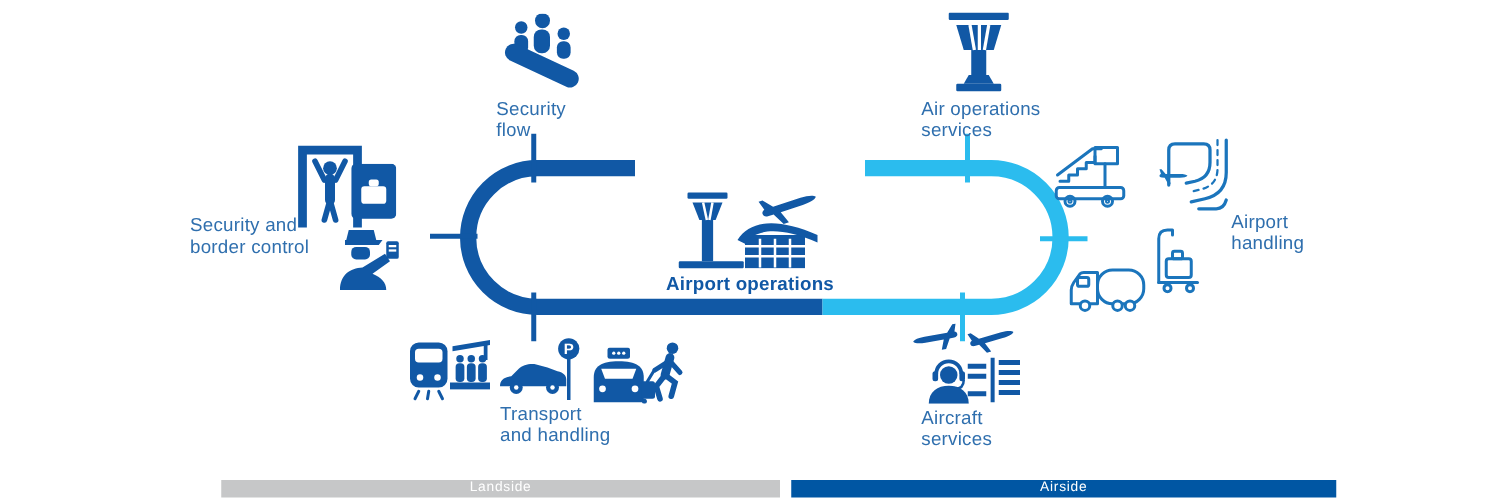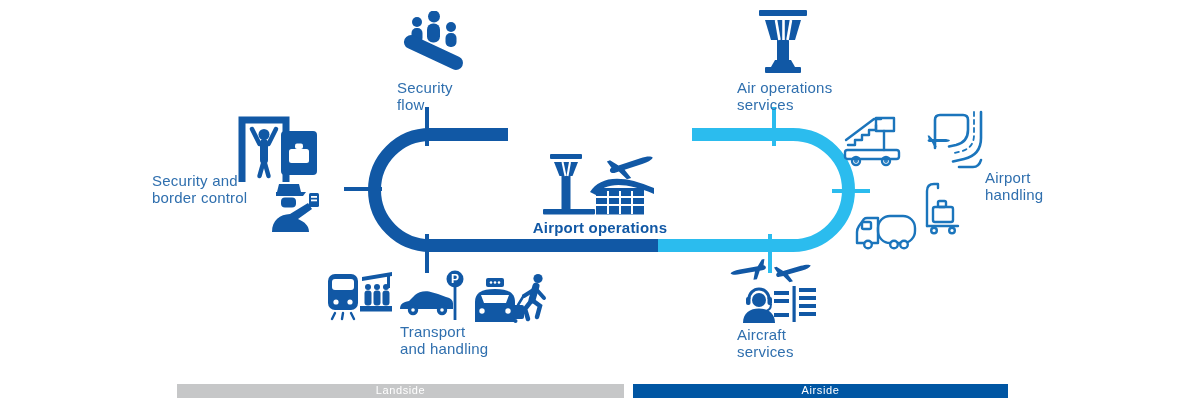--- a/index.html
+++ b/index.html
@@ -34,21 +34,21 @@
     position:absolute;left:600px;top:219px;transform:translateX(-50%);
     font:700 15px/17px "Liberation Sans",sans-serif;color:var(--dark);
     letter-spacing:.2px;white-space:nowrap;
   }
   .bar{
     position:absolute;top:384px;height:14px;
     display:flex;justify-content:center;
     font:400 11px/12px "Liberation Sans",sans-serif;color:#fff;letter-spacing:.6px;
   }
   .bar.landside{left:177px;width:447px;background:var(--graybar);}
-  .bar.airside{left:633px;width:375px;background:var(--bluebar);}
+  .bar.airside{left:633px;width:436px;background:var(--bluebar);}
   svg{display:block;}
 </style>
 </head>
 <body>
 
 <div id="canvas">
 
   <svg width="0" height="0" class="abs" aria-hidden="true">
     <defs>
       <path id="plane-shape" d="M46,12.2 C44.6,10.2 40,9.2 34,9.2 L11,9.2 L4.5,1.8 L1.2,1.8 L3.6,9.3 C2,9.8 1.2,10.8 1.2,12.2 C1.2,13.8 2.5,14.9 4.8,15.1 L9.5,15.2 L14.8,25 L19.2,25 L15.5,15.2 L34,15.2 C40,15.2 44.6,14.2 46,12.2 Z"></path>

